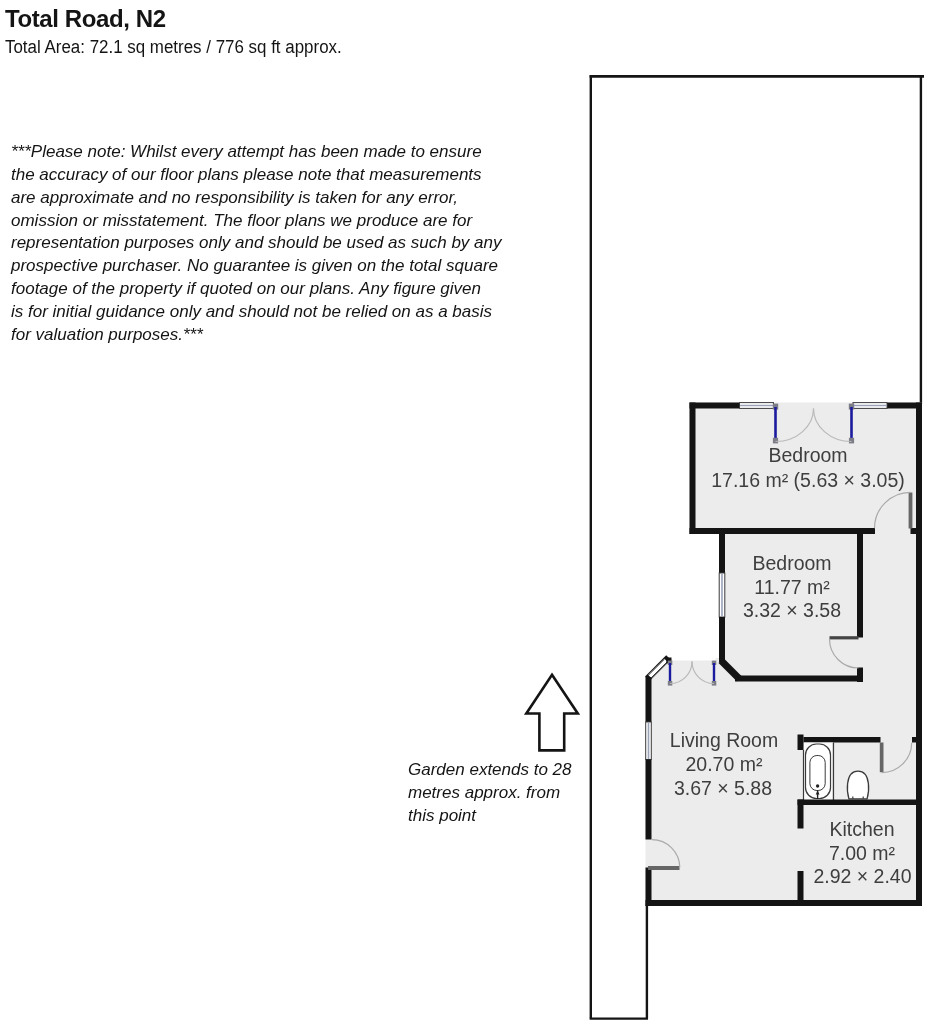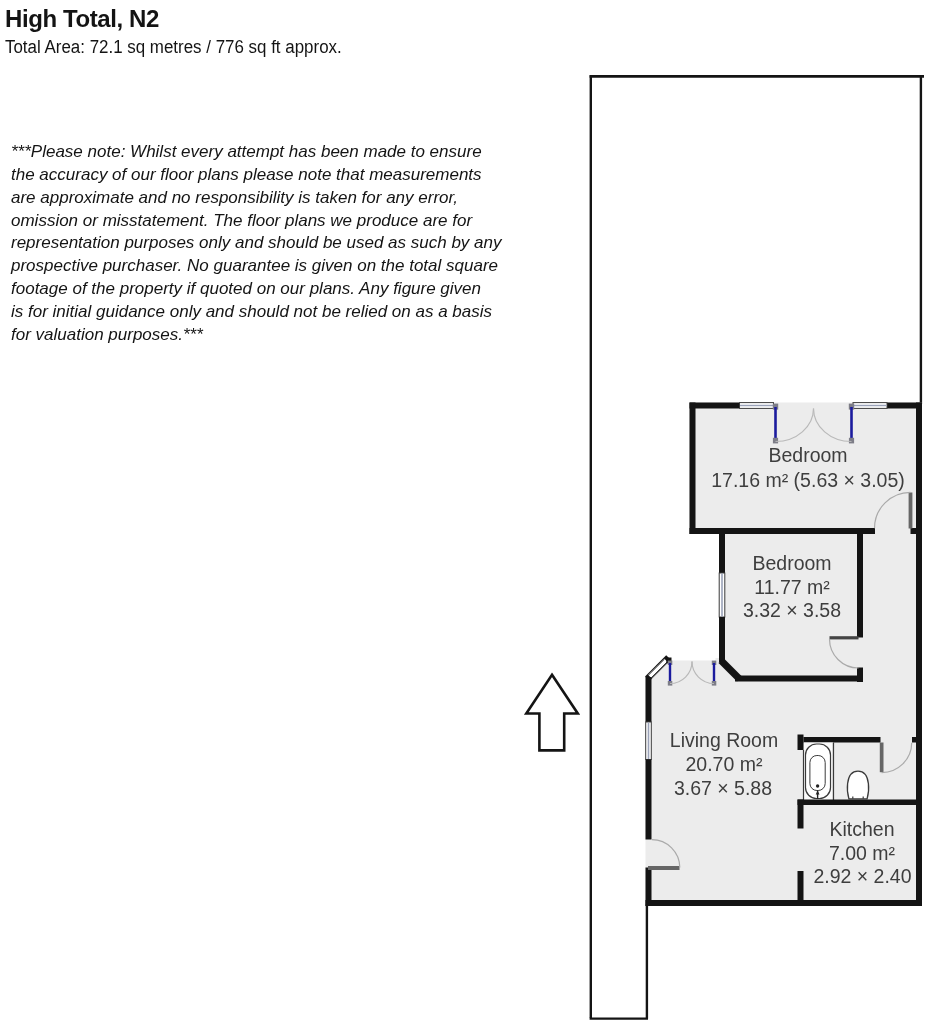--- a/index.html
+++ b/index.html
@@ -10,34 +10,35 @@
   .subtitle{position:absolute;left:5px;top:37px;font-size:18px;color:#141414;transform:scaleX(0.94);transform-origin:0 0;}
   .disclaimer{position:absolute;left:11px;top:141px;font-size:17px;font-style:italic;
               color:#141414;line-height:22.85px;white-space:nowrap;}
   .gardennote{position:absolute;left:408px;top:758px;font-size:17px;font-style:italic;
               color:#141414;line-height:23px;white-space:nowrap;}
 </style>
 </head>
 <body>
 <div id="page">
 
-<div class="title">High Total, N2</div>
+<div class="title">Total Road, N2</div>
 
 <div class="subtitle">Total Area: 72.1 sq metres / 776 sq ft approx.</div>
 
 <div class="disclaimer">***Please note: Whilst every attempt has been made to ensure<br>
 the accuracy of our floor plans please note that measurements<br>
 are approximate and no responsibility is taken for any error,<br>
 omission or misstatement. The floor plans we produce are for<br>
 representation purposes only and should be used as such by any<br>
 prospective purchaser. No guarantee is given on the total square<br>
 footage of the property if quoted on our plans. Any figure given<br>
 is for initial guidance only and should not be relied on as a basis<br>
 for valuation purposes.***</div>
 
+<div class="gardennote">Garden extends to 28<br>metres approx. from<br>this point</div>
 <svg width="928" height="1024" viewBox="0 0 928 1024" style="position:absolute;left:0;top:0;" xmlns="http://www.w3.org/2000/svg">
 
 <line x1="590.8" y1="75.2" x2="590.8" y2="1018" stroke="#141414" stroke-width="2.4"></line>
 
 <line x1="589.6" y1="76.4" x2="924" y2="76.4" stroke="#141414" stroke-width="2.6"></line>
 
 <line x1="920.9" y1="75.2" x2="920.9" y2="404" stroke="#141414" stroke-width="2.4"></line>
 
 <line x1="589.6" y1="1018.6" x2="648" y2="1018.6" stroke="#141414" stroke-width="2.4"></line>
 

